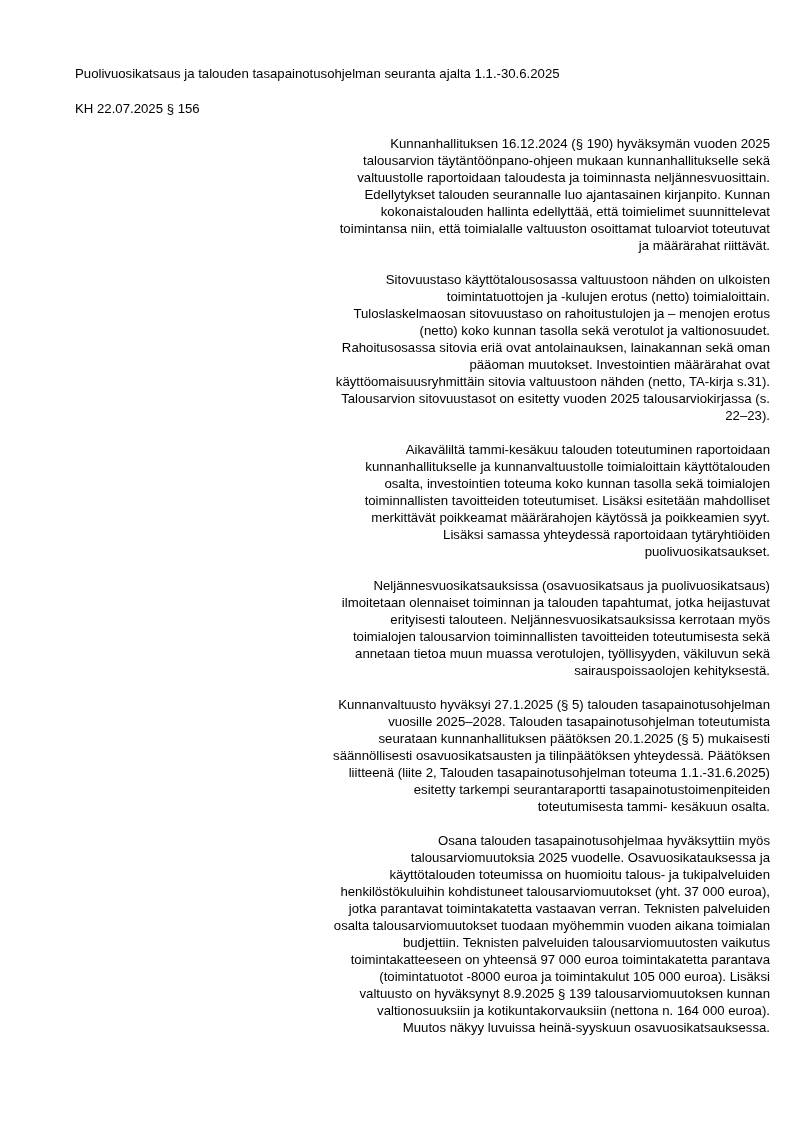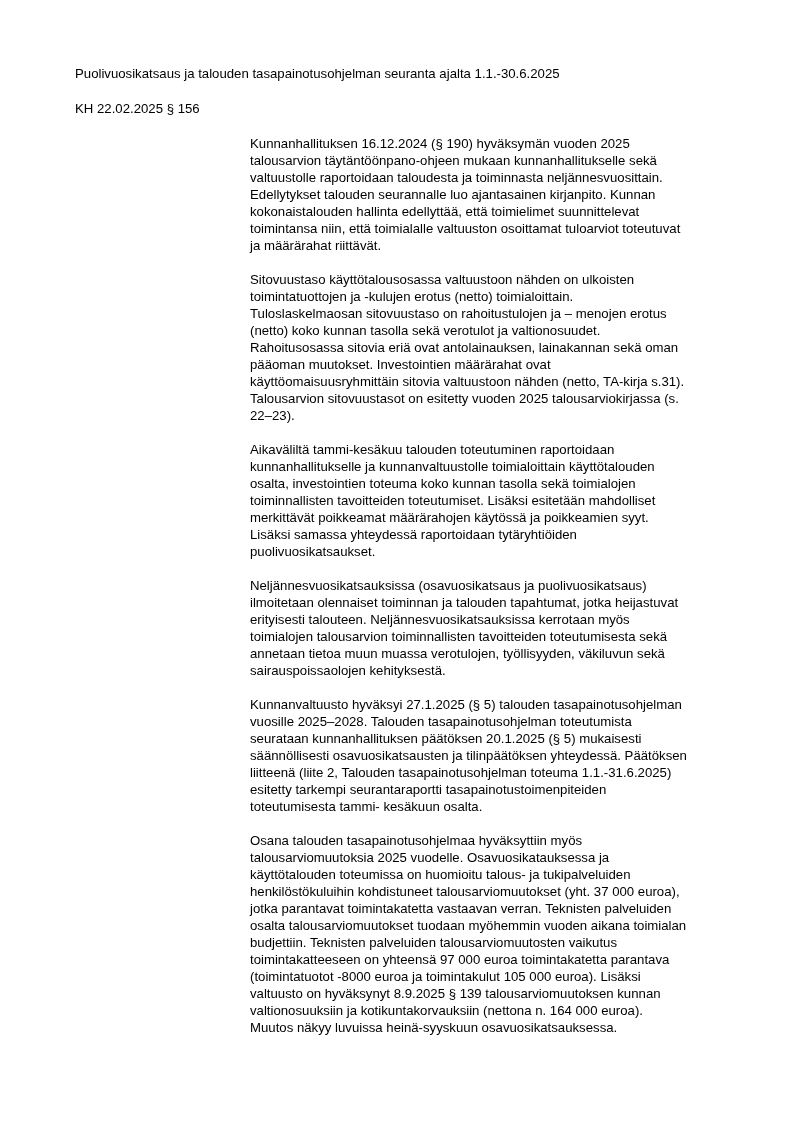--- a/index.html
+++ b/index.html
@@ -40,30 +40,31 @@
     position: absolute;
     left: 250px;
     top: 135px;
     width: 520px;
   }
   .doc-body p {
     font-size: 13.2px;
     line-height: 17px;
     margin: 0 0 17px 0;
     white-space: pre;
+    text-align: right;
   }
 </style>
 </head>
 <body>
 
 <div class="page">
 
   <div class="doc-title">Puolivuosikatsaus ja talouden tasapainotusohjelman seuranta ajalta 1.1.-30.6.2025</div>
 
-  <div class="doc-ref">KH 22.02.2025 § 156</div>
+  <div class="doc-ref">KH 22.07.2025 § 156</div>
 
   <div class="doc-body">
     <p>Kunnanhallituksen 16.12.2024 (§ 190) hyväksymän vuoden 2025
 talousarvion täytäntöönpano-ohjeen mukaan kunnanhallitukselle sekä
 valtuustolle raportoidaan taloudesta ja toiminnasta neljännesvuosittain.
 Edellytykset talouden seurannalle luo ajantasainen kirjanpito. Kunnan
 kokonaistalouden hallinta edellyttää, että toimielimet suunnittelevat
 toimintansa niin, että toimialalle valtuuston osoittamat tuloarviot toteutuvat
 ja määrärahat riittävät.</p>
     <p>Sitovuustaso käyttötalousosassa valtuustoon nähden on ulkoisten

